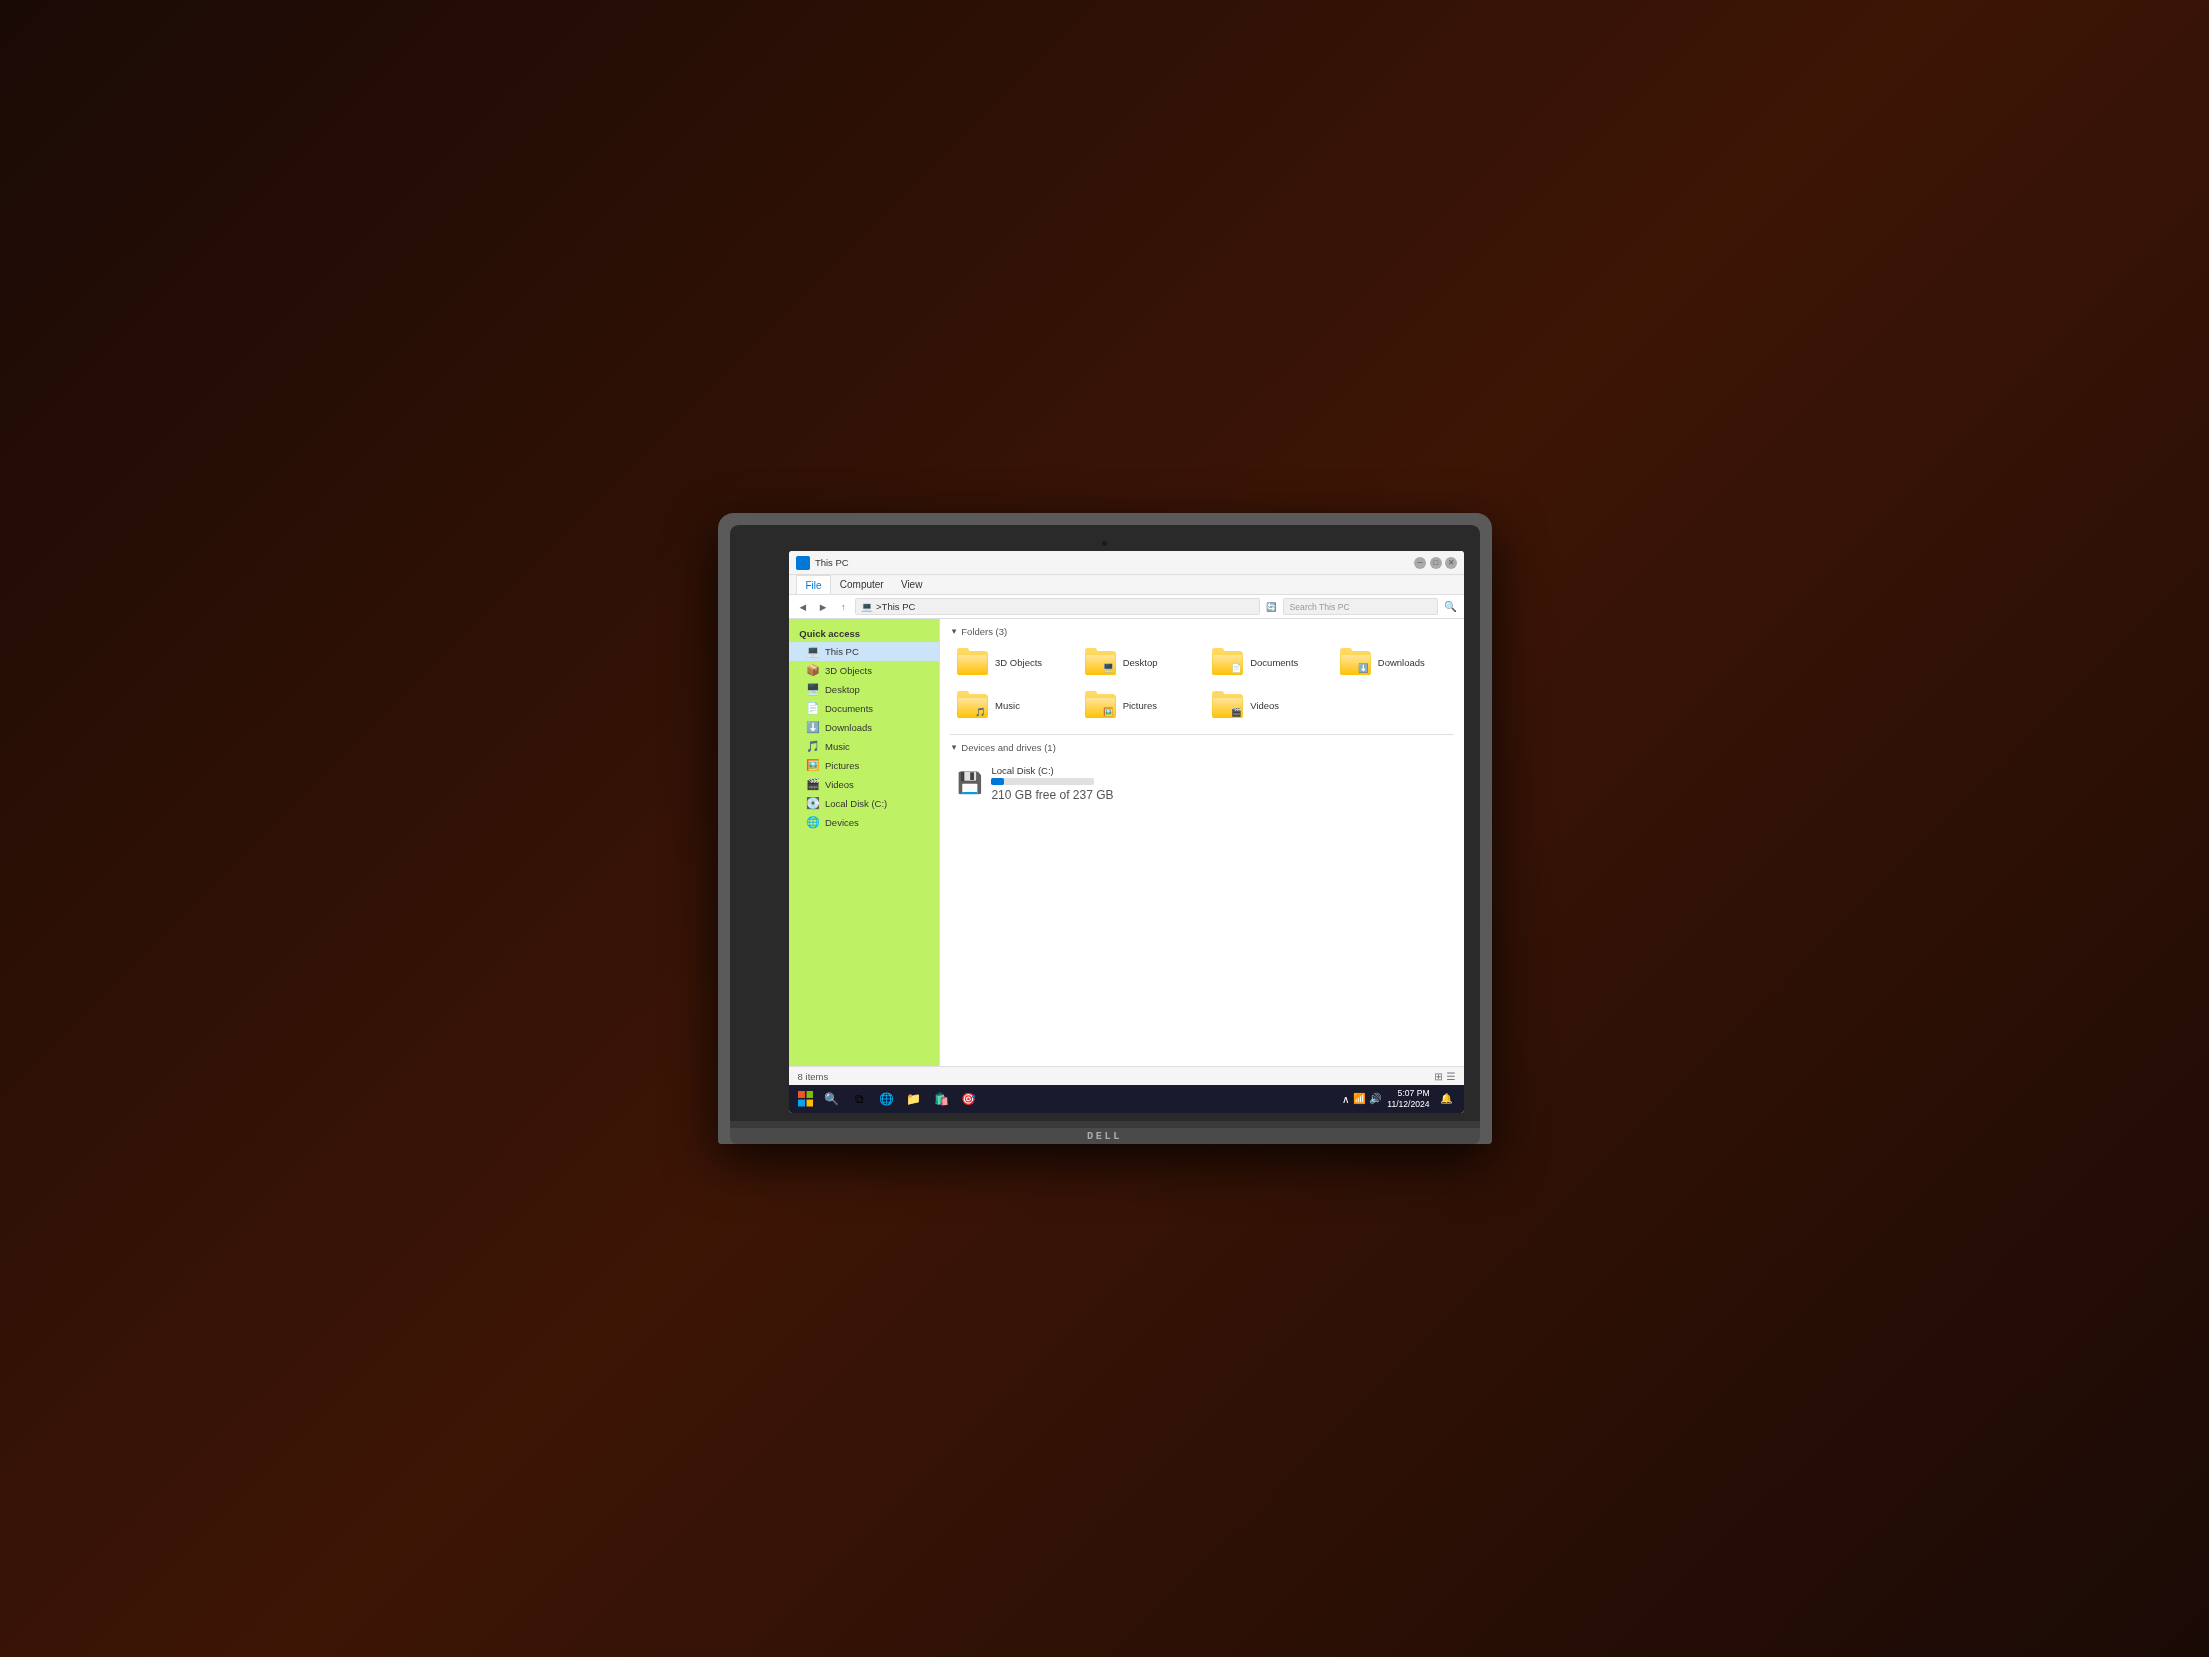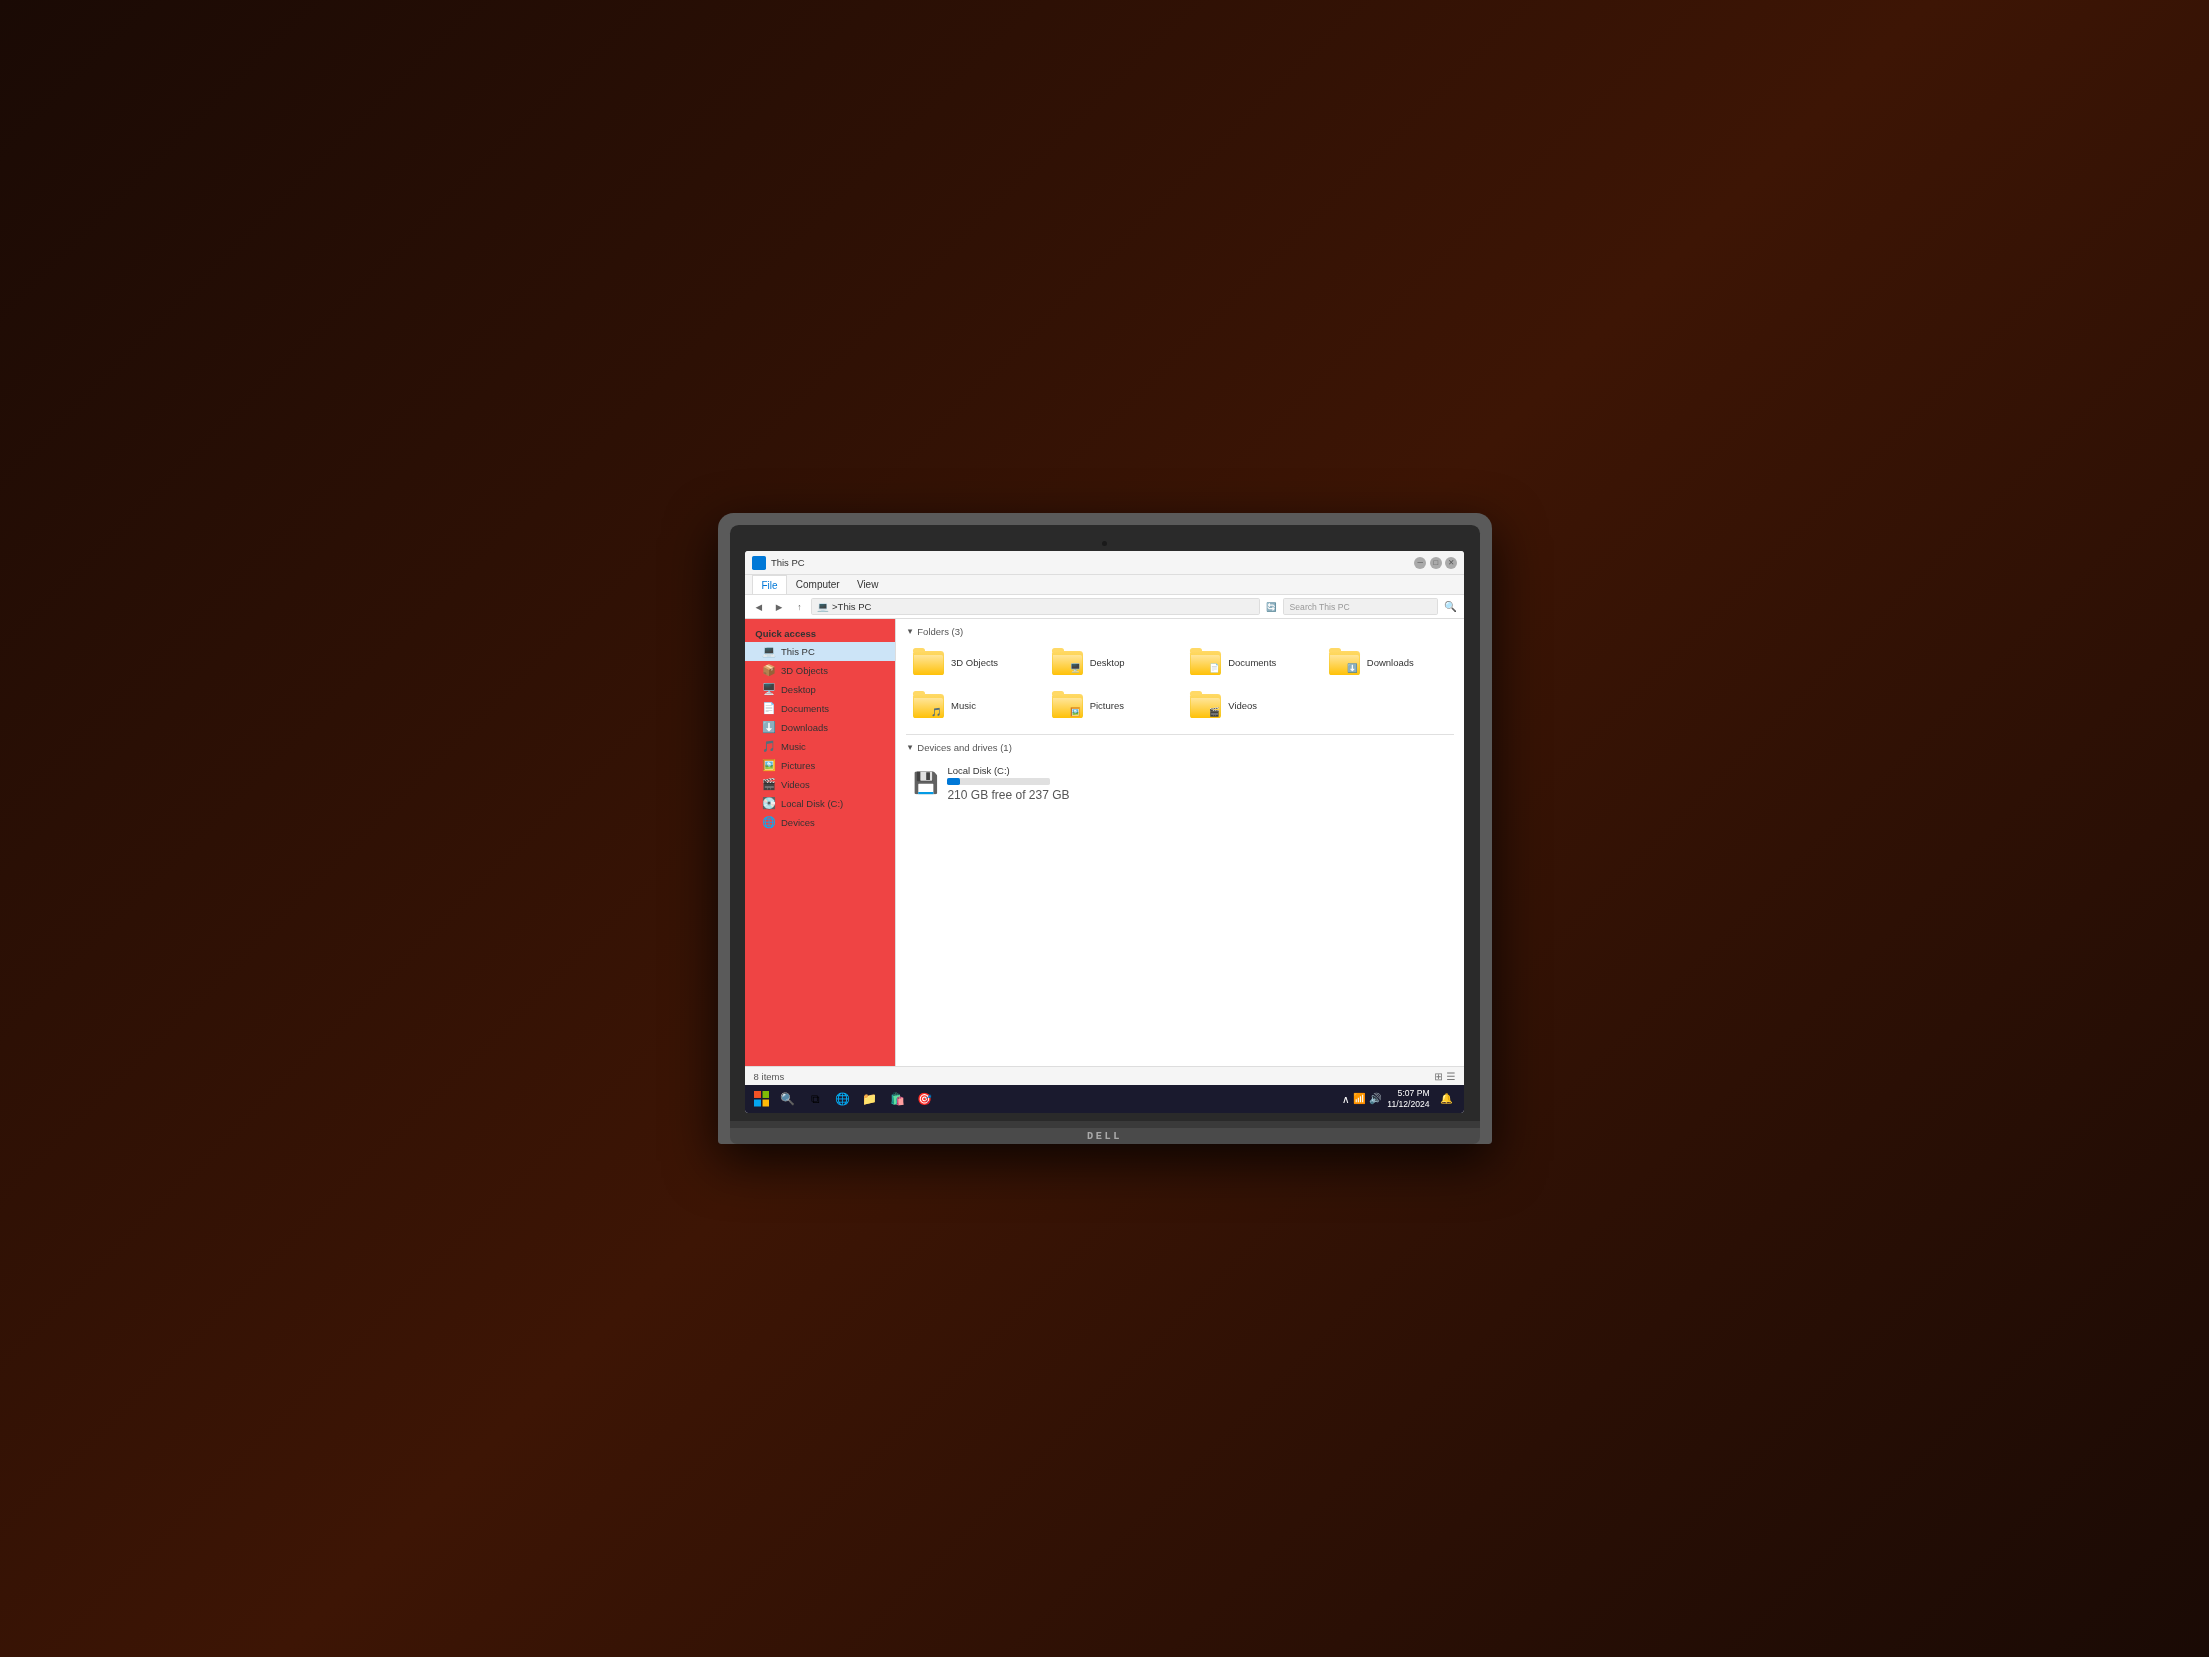--- a/index.html
+++ b/index.html
@@ -25,20 +25,21 @@
       background: #2a2a2a;
       border-radius: 8.6px 8.6px 0 0;
       padding: 15.5px 15.5px 8.6px 15.5px;
     }
 
     .laptop-screen {
       background: #f0f0f0;
       border-radius: 3.4px;
       overflow: hidden;
       position: relative;
+      margin-left: 44px;
     }
 
     
     .title-bar {
       background: #f5f5f5;
       border-bottom: 0.9px solid #ddd;
       display: flex;
       align-items: center;
       height: 24px;
       padding: 0 6.9px;
@@ -149,21 +150,21 @@
 
     
     .main-layout {
       display: flex;
       height: 447px;
     }
 
     
     .sidebar {
       width: 151px;
-      background: #ef4444;
+      background: #bef264;
       border-right: 0.9px solid #ddd;
       padding: 5.2px 0;
       overflow-y: auto;
       flex-shrink: 0;
     }
     .sidebar-section-label {
       font-size: 9.5px;
       font-weight: 600;
       color: #333;
       padding: 3.4px 10.3px;

